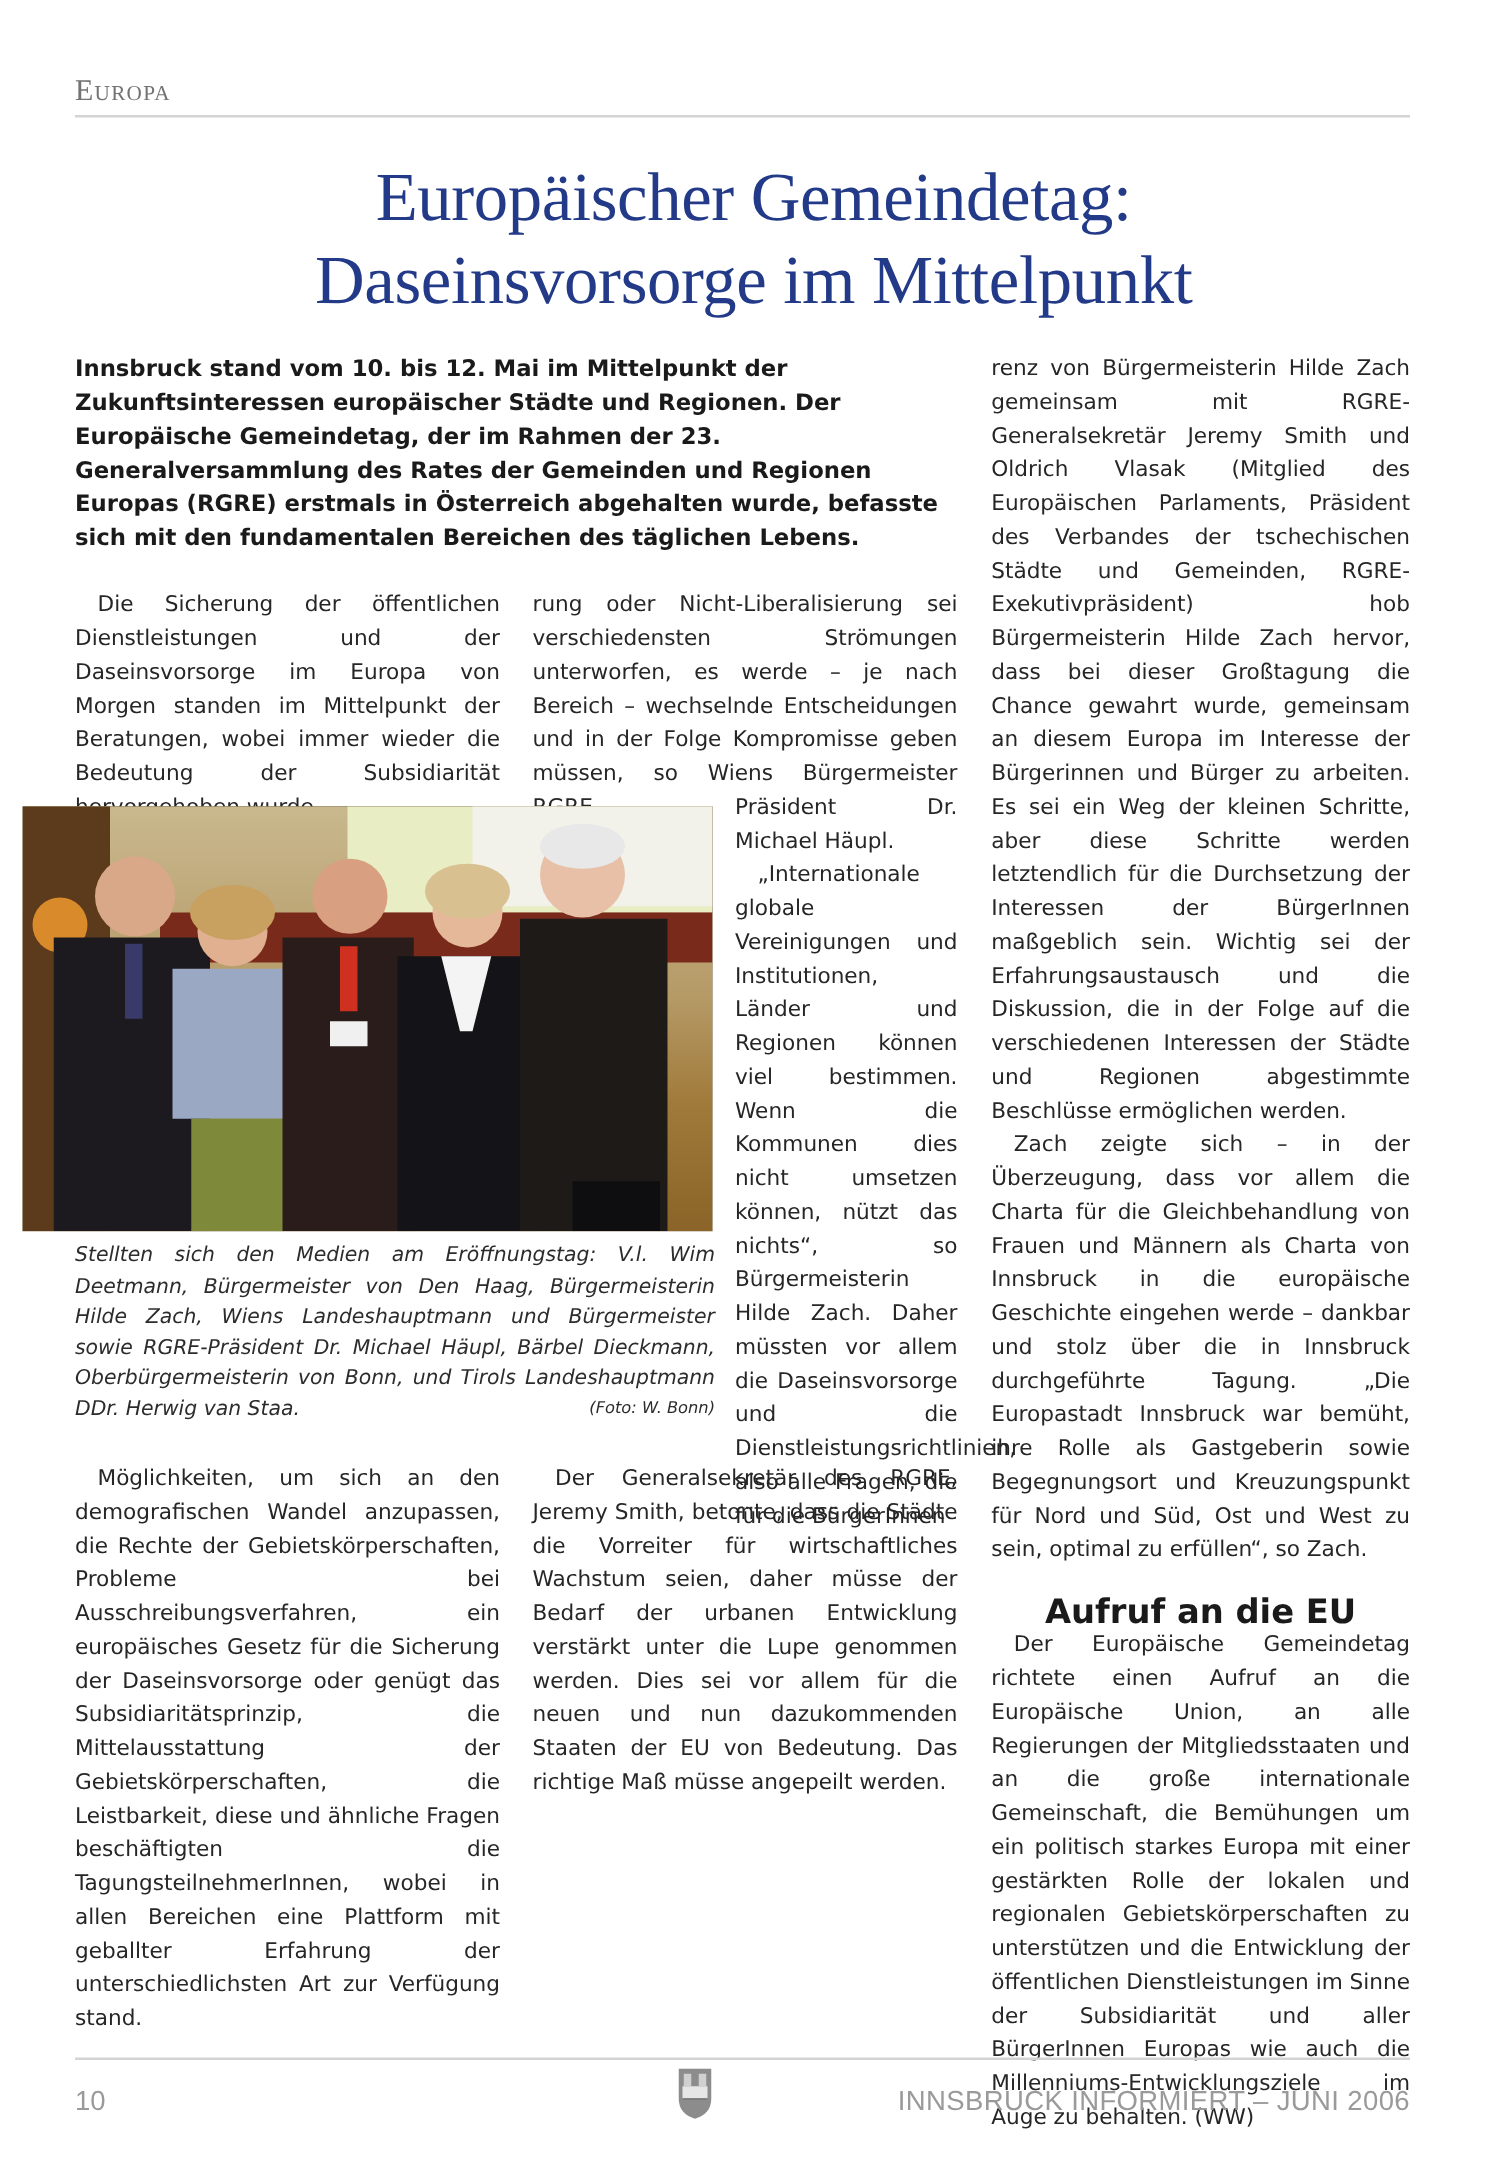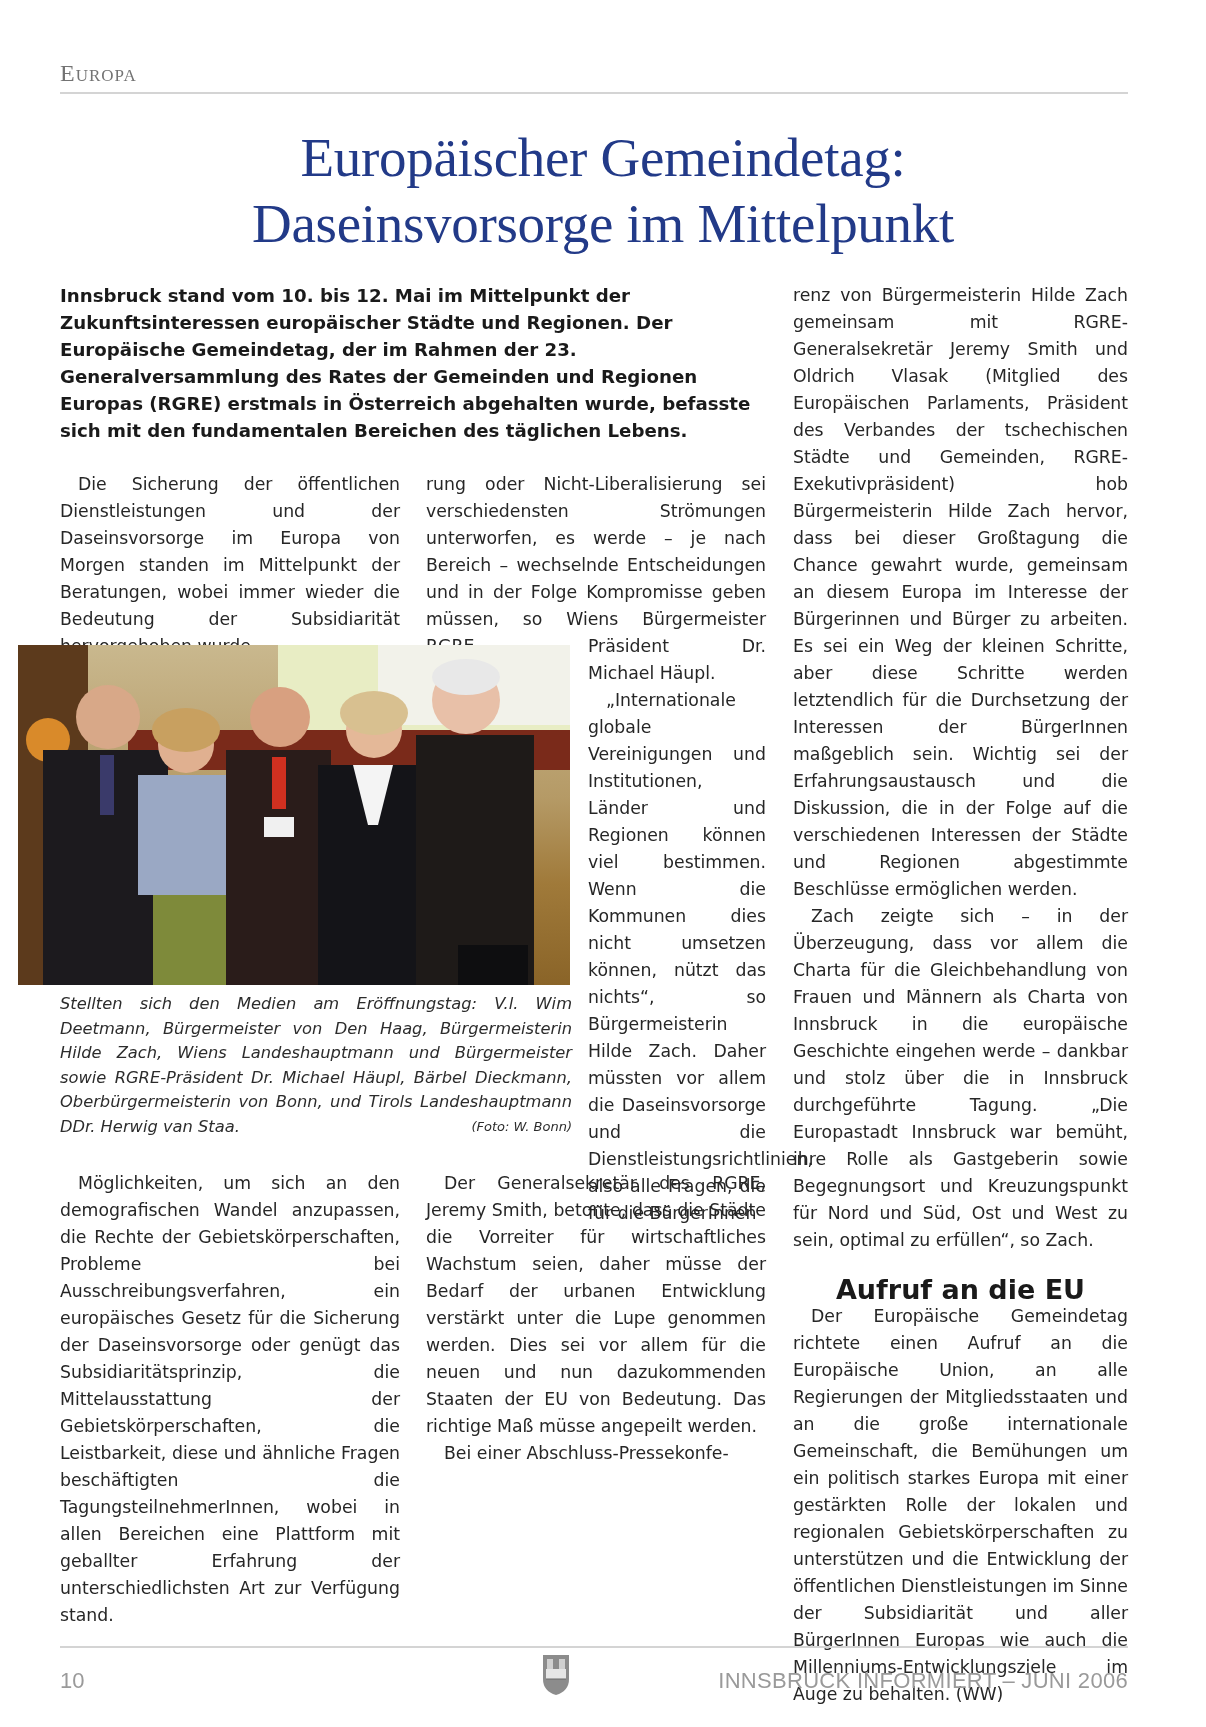--- a/index.html
+++ b/index.html
@@ -107,21 +107,20 @@
   <span>Stellten sich den Medien am Eröffnungstag: V.l. Wim Deetmann, Bürgermeister von Den Haag, Bürgermeisterin Hilde Zach, Wiens Landeshauptmann und Bürgermeister sowie RGRE-Präsident Dr. Michael Häupl, Bärbel Dieckmann, Oberbürgermeisterin von Bonn, und Tirols Landeshauptmann DDr. Herwig van Staa.</span>
   <span class="credit">(Foto: W. Bonn)</span>
 </div>
 
 <div class="col col1b">
   <p>Möglichkeiten, um sich an den demografischen Wandel anzupassen, die Rechte der Gebietskörperschaften, Probleme bei Ausschreibungsverfahren, ein europäisches Gesetz für die Sicherung der Daseinsvorsorge oder genügt das Subsidiaritätsprinzip, die Mittelausstattung der Gebietskörperschaften, die Leistbarkeit, diese und ähnliche Fragen beschäftigten die TagungsteilnehmerInnen, wobei in allen Bereichen eine Plattform mit geballter Erfahrung der unterschiedlichsten Art zur Verfügung stand.</p>
 </div>
 
 <div class="col col2b">
   <p>Der Generalsekretär des RGRE, Jeremy Smith, betonte, dass die Städte die Vorreiter für wirtschaftliches Wachstum seien, daher müsse der Bedarf der urbanen Entwicklung verstärkt unter die Lupe genommen werden. Dies sei vor allem für die neuen und nun dazukommenden Staaten der EU von Bedeutung. Das richtige Maß müsse angepeilt werden.</p>
-  <p>Bei einer Abschluss-Pressekonfe-</p>
 </div>
 
 <div class="col col3">
   <p class="noindent">renz von Bürgermeisterin Hilde Zach gemeinsam mit RGRE-Generalsekretär Jeremy Smith und Oldrich Vlasak (Mitglied des Europäischen Parlaments, Präsident des Verbandes der tschechischen Städte und Gemeinden, RGRE-Exekutivpräsident) hob Bürgermeisterin Hilde Zach hervor, dass bei dieser Großtagung die Chance gewahrt wurde, gemeinsam an diesem Europa im Interesse der Bürgerinnen und Bürger zu arbeiten. Es sei ein Weg der kleinen Schritte, aber diese Schritte werden letztendlich für die Durchsetzung der Interessen der BürgerInnen maßgeblich sein. Wichtig sei der Erfahrungsaustausch und die Diskussion, die in der Folge auf die verschiedenen Interessen der Städte und Regionen abgestimmte Beschlüsse ermöglichen werden.</p>
   <p>Zach zeigte sich – in der Überzeugung, dass vor allem die Charta für die Gleichbehandlung von Frauen und Männern als Charta von Innsbruck in die europäische Geschichte eingehen werde – dankbar und stolz über die in Innsbruck durchgeführte Tagung. „Die Europastadt Innsbruck war bemüht, ihre Rolle als Gastgeberin sowie Begegnungsort und Kreuzungspunkt für Nord und Süd, Ost und West zu sein, optimal zu erfüllen“, so Zach.</p>
   <h2 class="subhead">Aufruf an die EU</h2>
   <p>Der Europäische Gemeindetag richtete einen Aufruf an die Europäische Union, an alle Regierungen der Mitgliedsstaaten und an die große internationale Gemeinschaft, die Bemühungen um ein politisch starkes Europa mit einer gestärkten Rolle der lokalen und regionalen Gebietskörperschaften zu unterstützen und die Entwicklung der öffentlichen Dienstleistungen im Sinne der Subsidiarität und aller BürgerInnen Europas wie auch die Millenniums-Entwicklungsziele im Auge zu behalten. (WW)</p>
 </div>
 
 <div class="rule bottom"></div>

